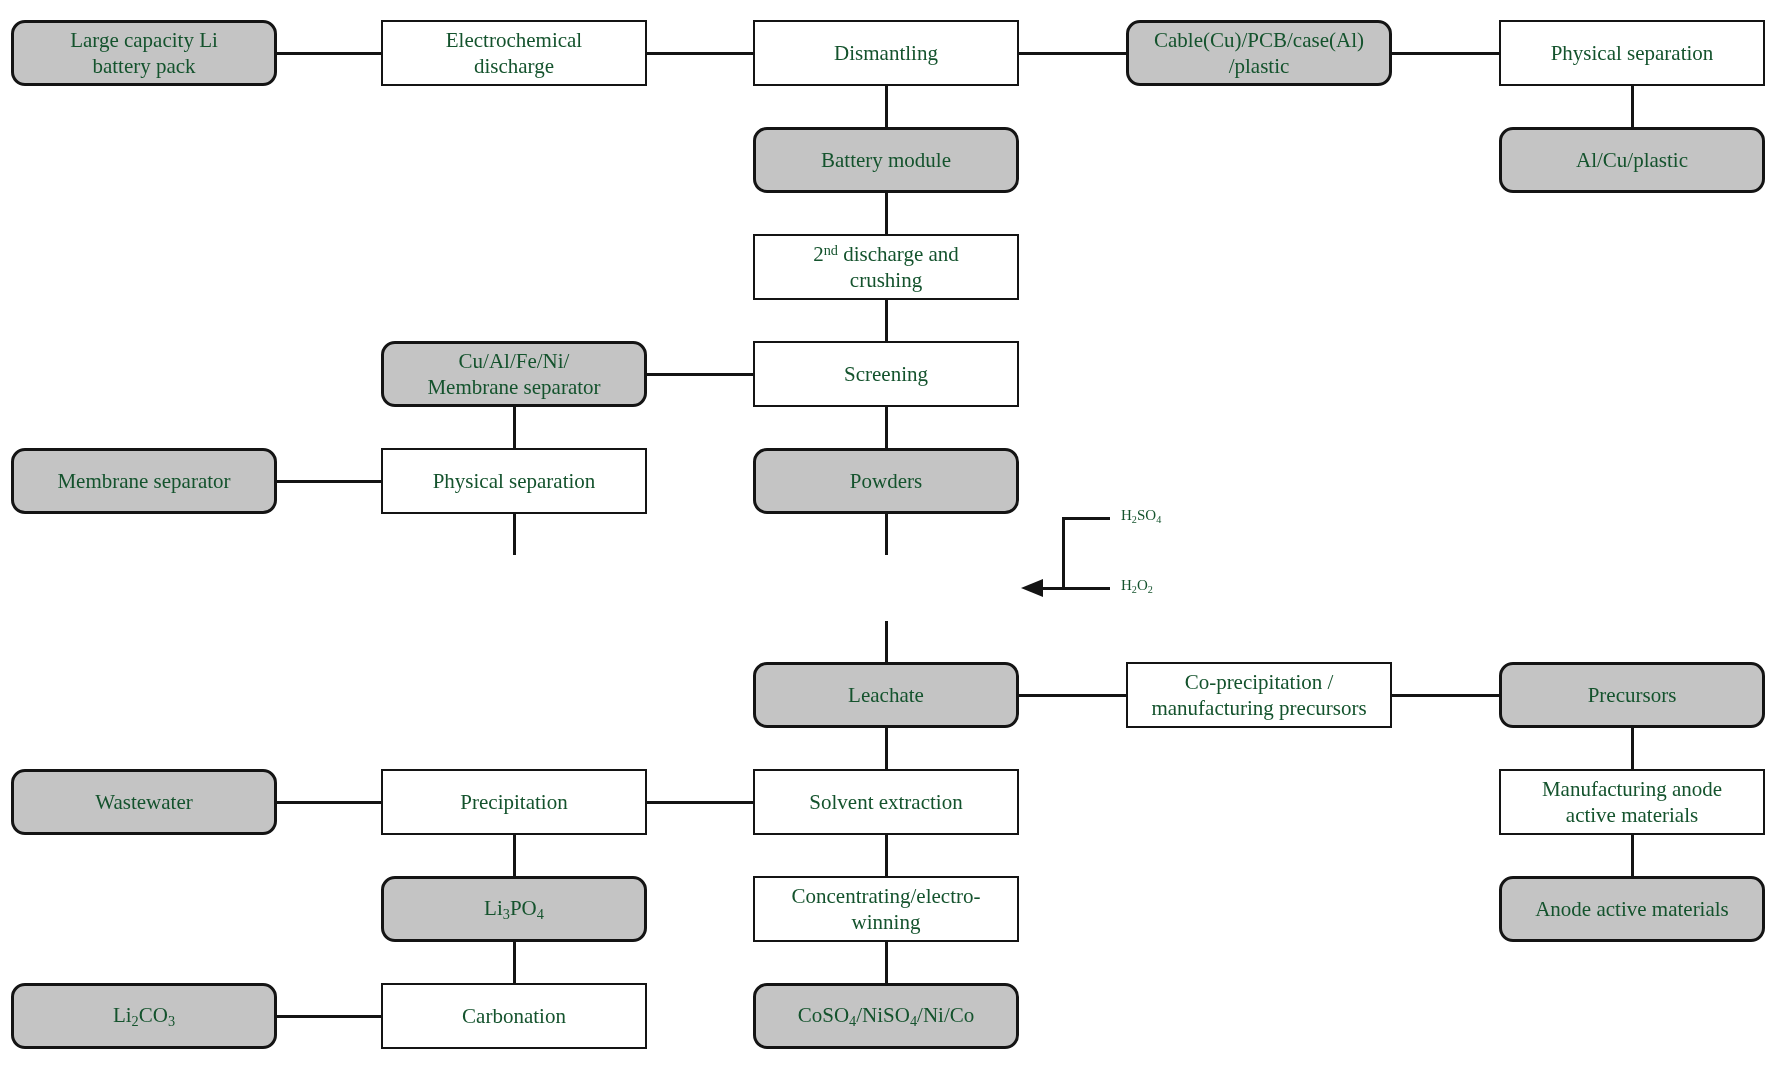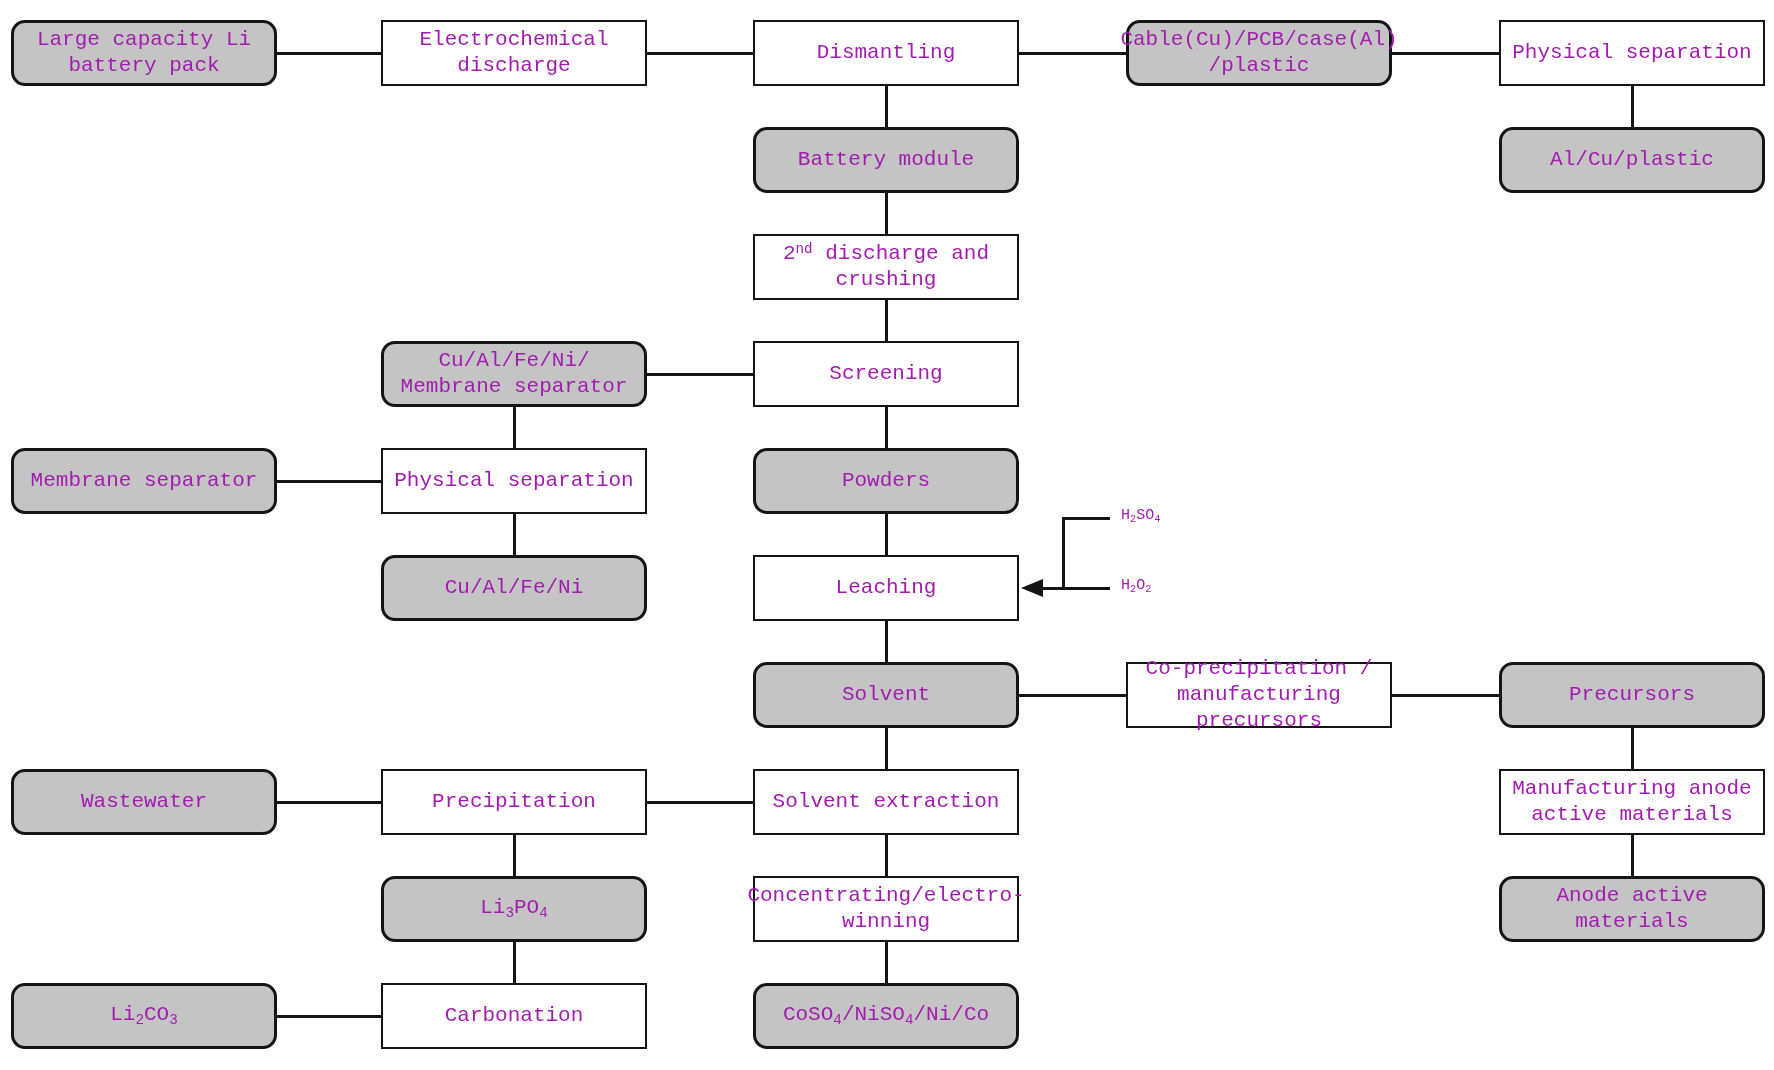--- a/index.html
+++ b/index.html
@@ -1,21 +1,21 @@
 <!DOCTYPE html>
 <html><head>
 <meta charset="utf-8">
 <style>
   html,body{margin:0;padding:0;background:#ffffff;}
   #canvas{
     position:relative;
     width:1774px;height:1070px;
     background:#ffffff;
-    font-family:Liberation Mono, monospace;
-    color:#a21caf;
+    font-family:Liberation Serif, serif;
+    color:#14532d;
     overflow:hidden;
   }
   .node{
     position:absolute;
     width:266px;height:66px;
     box-sizing:border-box;
     display:flex;align-items:center;justify-content:center;
     text-align:center;
     white-space:pre-line;
     background:#ffffff;
@@ -65,24 +65,22 @@
 crushing</span></span></div>
 
   <div class="node gray" style="left:381px;top:341px"><span>Cu/Al/Fe/Ni/
 Membrane separator</span></div>
   <div class="node" style="left:753px;top:341px"><span>Screening</span></div>
 
   <div class="node gray" style="left:11px;top:448px"><span>Membrane separator</span></div>
   <div class="node" style="left:381px;top:448px"><span>Physical separation</span></div>
   <div class="node gray" style="left:753px;top:448px"><span>Powders</span></div>
 
-  <div class="node gray" style="left:381px;top:555px"><span>Cu/Al/Fe/Ni</span></div>
-  <div class="node" style="left:753px;top:555px"><span>Leaching</span></div>
 
-  <div class="node gray" style="left:753px;top:662px"><span>Solvent</span></div>
+  <div class="node gray" style="left:753px;top:662px"><span>Leachate</span></div>
   <div class="node" style="left:1126px;top:662px"><span>Co-precipitation /
 manufacturing precursors</span></div>
   <div class="node gray" style="left:1499px;top:662px"><span>Precursors</span></div>
 
   <div class="node gray" style="left:11px;top:769px"><span>Wastewater</span></div>
   <div class="node" style="left:381px;top:769px"><span>Precipitation</span></div>
   <div class="node" style="left:753px;top:769px"><span>Solvent extraction</span></div>
   <div class="node" style="left:1499px;top:769px"><span>Manufacturing anode
 active materials</span></div>
 

